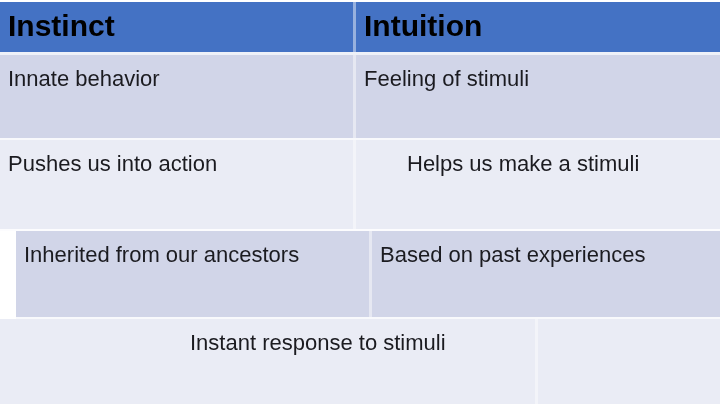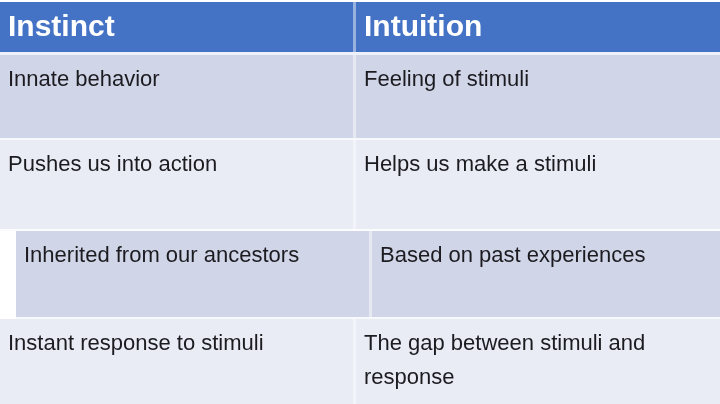--- a/index.html
+++ b/index.html
@@ -31,39 +31,39 @@
     flex-direction: row;
     width: 100%;
   }
   .t-row.header {
     height: 50px;
     background: #4472C4;
     border-bottom: 3px solid #eef1f8;
     box-sizing: content-box;
   }
   .t-row.band-dark  { background: #D1D5E8; }
-  .t-row.band-light { background: #EAECF5; }
+  .t-row.band-light { background: #EAECF5; gap: 43px; }
   .t-row.r1 { height: 83px; border-bottom: 2px solid rgba(255,255,255,0.85); }
   .t-row.r2 { height: 89px; border-bottom: 2px solid rgba(255,255,255,0.85); }
   .t-row.r3 { height: 86px; border-bottom: 2px solid rgba(255,255,255,0.85); margin-left: 16px; }
   .t-row.r4 { flex: 1; justify-content: center; }
   .t-cell {
     box-sizing: border-box;
     overflow: hidden;
   }
   .t-cell.col1 {
     width: 356px;
     border-right: 3px solid rgba(255,255,255,0.45);
   }
   .t-cell.col2 {
     flex: 1;
   }
   .t-row.header .t-cell {
     padding: 7px 8px 0 8px;
-    color: #ffffff;
+    color: #000000;
     font-size: 30px;
     font-weight: bold;
     line-height: 34px;
     letter-spacing: 0px;
   }
   .t-row.body-row .t-cell {
     padding: 7px 10px 0 8px;
     color: #1B1B20;
     font-size: 22px;
     line-height: 34px;
@@ -92,17 +92,16 @@
       <div class="t-cell col2">Helps us make a stimuli</div>
     </div>
 
     <div class="t-row body-row band-dark r3">
       <div class="t-cell col1">Inherited from our ancestors</div>
       <div class="t-cell col2">Based on past experiences</div>
     </div>
 
     <div class="t-row body-row band-light r4">
       <div class="t-cell col1">Instant response to stimuli</div>
-      <div class="t-cell col2">The gap between stimuli and response</div>
     </div>
 
   </div>
 </div>
 
 </body></html>

